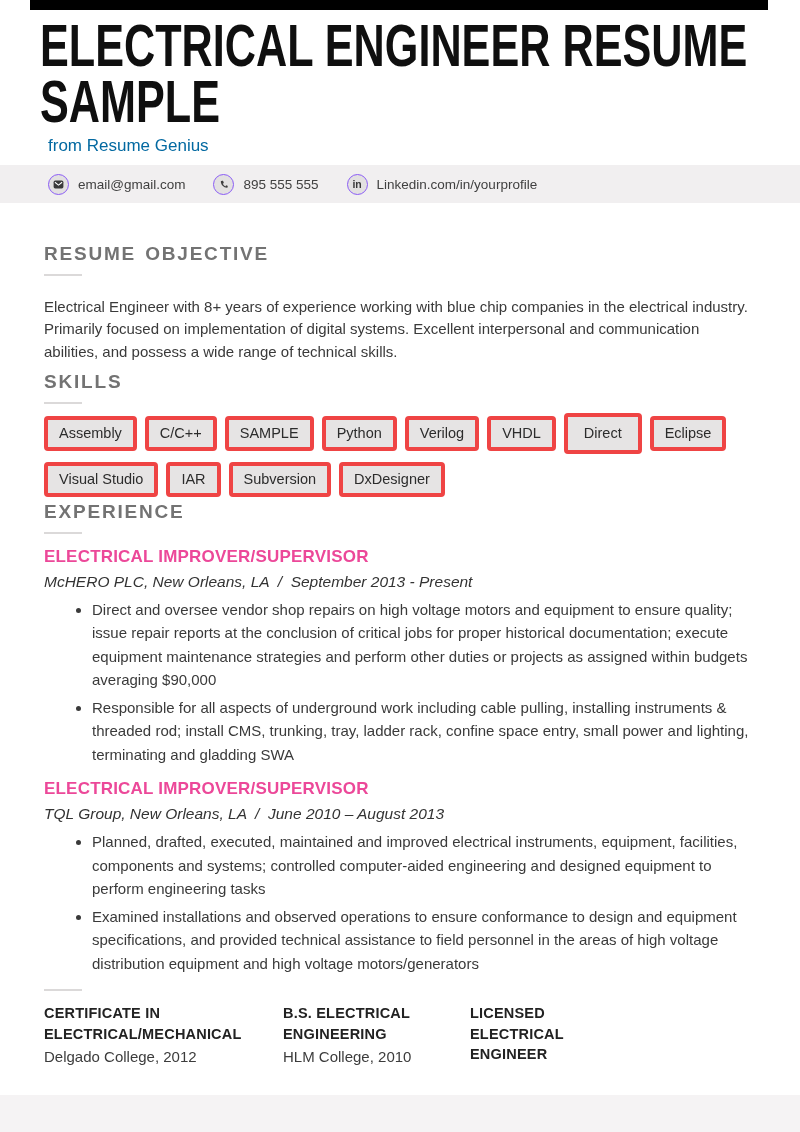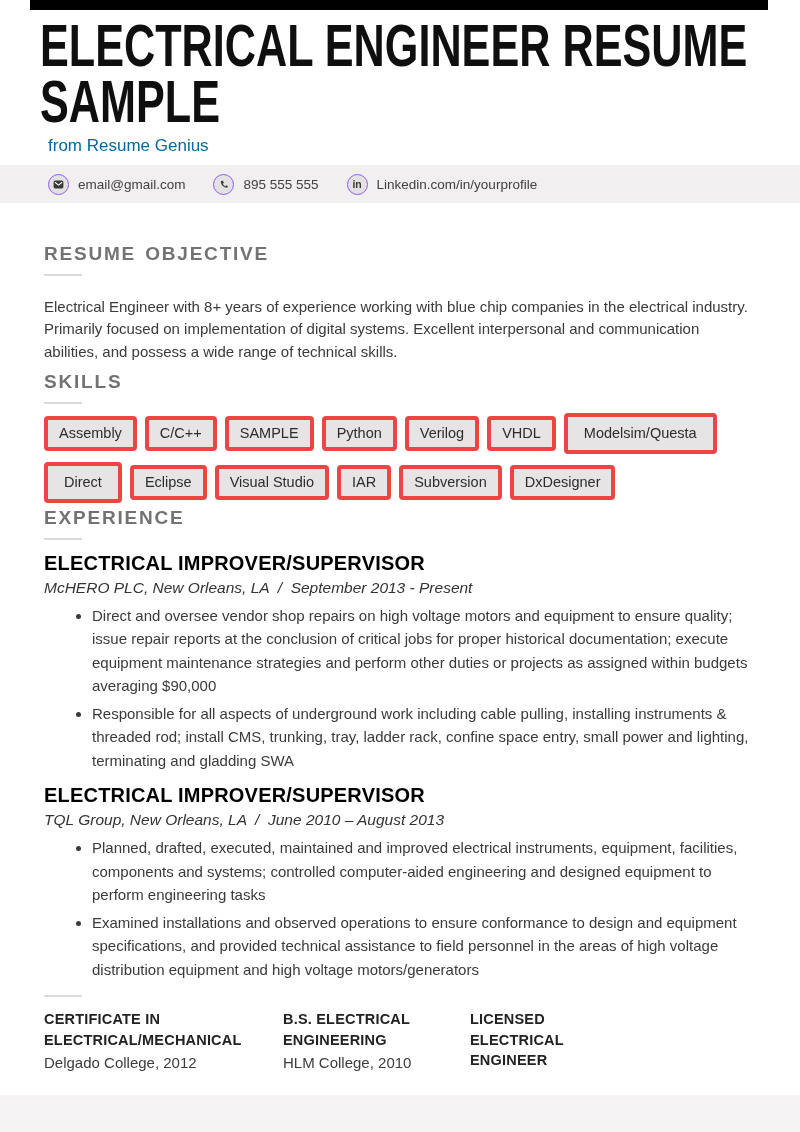--- a/index.html
+++ b/index.html
@@ -36,21 +36,21 @@
   .sec-education{margin-top:14px;}
 
   .objective-text{margin:20px 0 0; font-size:15px; line-height:22.3px; color:#3a3a3a;}
 
   .tags{margin-top:9px; display:flex; flex-wrap:wrap; gap:8px; align-items:center;}
   .tag{background:#e6e4e4; border:4px solid #ef4444; border-radius:4px; padding:4px 11px;
     font-size:14.5px; line-height:19px; color:#2c2c2c; white-space:nowrap;}
   .tag.lg{padding:7px 16px;}
 
   .job{margin-top:13px;}
-  .job-title{font-size:20px; line-height:20px; font-weight:bold; letter-spacing:.2px; color:#000000;}
+  .job-title{font-size:17px; line-height:20px; font-weight:bold; letter-spacing:.2px; color:#ec4899;}
   .job-meta{margin-top:5px; font-size:15.5px; line-height:19px; font-style:italic; color:#333; white-space:pre-wrap;}
   .job ul{margin:7px 0 0; padding-left:48px;}
   .job li{margin-bottom:4px; font-size:15px; line-height:23.5px; color:#3a3a3a;}
 
   .edu-row{display:flex; margin-top:12px;}
   .edu-col1{width:239px;}
   .edu-col2{width:187px;}
   .edu-col3{flex:1;}
   .edu-deg{font-size:14.5px; line-height:20.5px; font-weight:bold; letter-spacing:.2px; color:#222;}
   .edu-col1 .edu-deg{max-width:200px;}
@@ -110,21 +110,20 @@
     <div class="sec sec-skills">
       <div class="sec-h">SKILLS</div>
       <div class="rule"></div>
       <div class="tags">
         <span class="tag">Assembly</span>
         <span class="tag">C/C++</span>
         <span class="tag">SAMPLE</span>
         <span class="tag">Python</span>
         <span class="tag">Verilog</span>
         <span class="tag">VHDL</span>
-        <span class="tag lg">Modelsim/Questa</span>
         <span class="tag lg">Direct</span>
         <span class="tag">Eclipse</span>
         <span class="tag">Visual Studio</span>
         <span class="tag">IAR</span>
         <span class="tag">Subversion</span>
         <span class="tag">DxDesigner</span>
       </div>
     </div>
 
     <div class="sec sec-experience">

